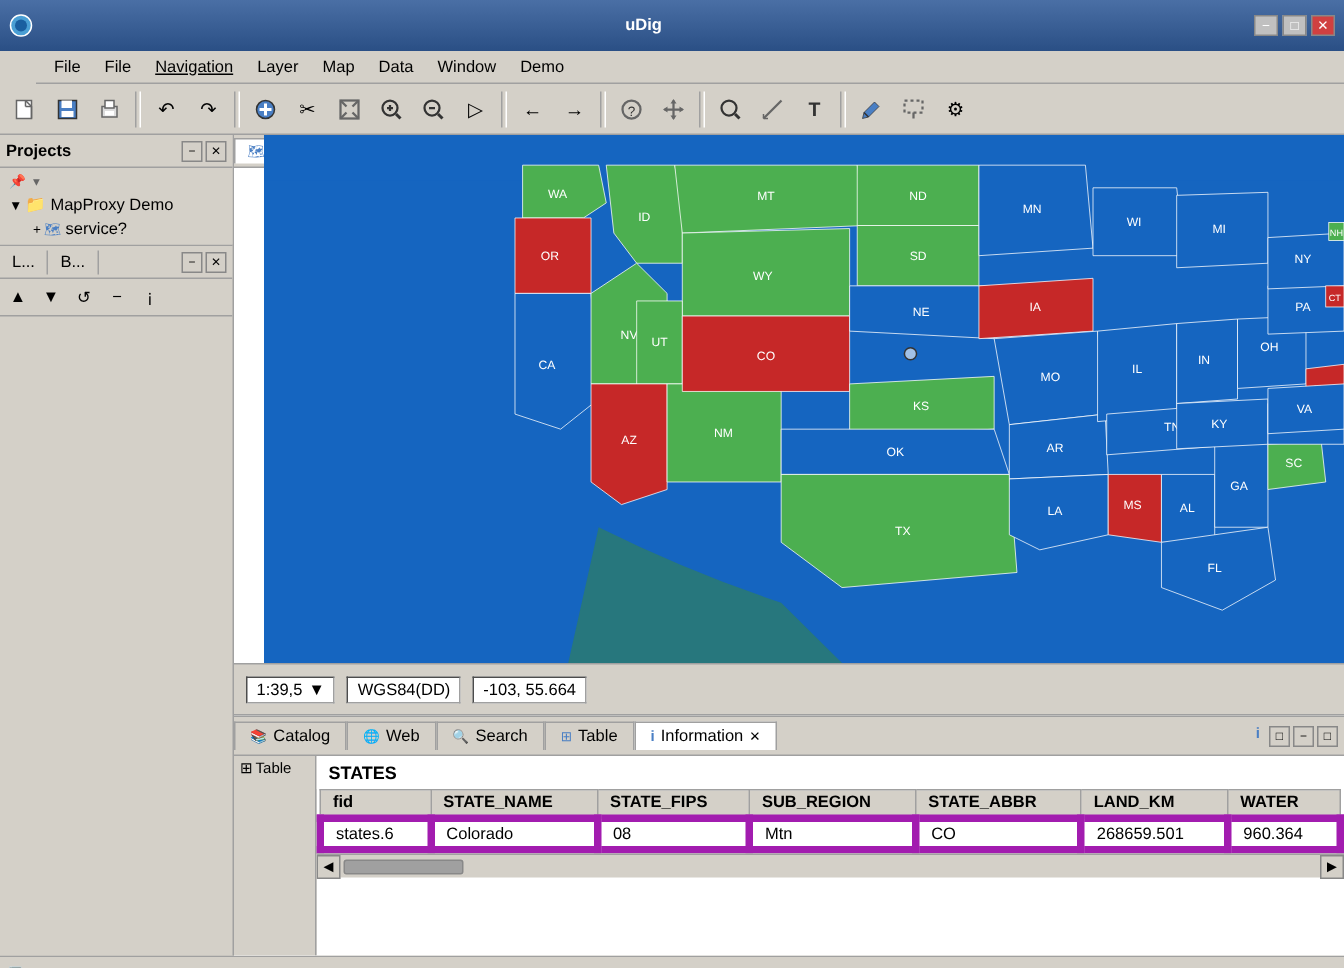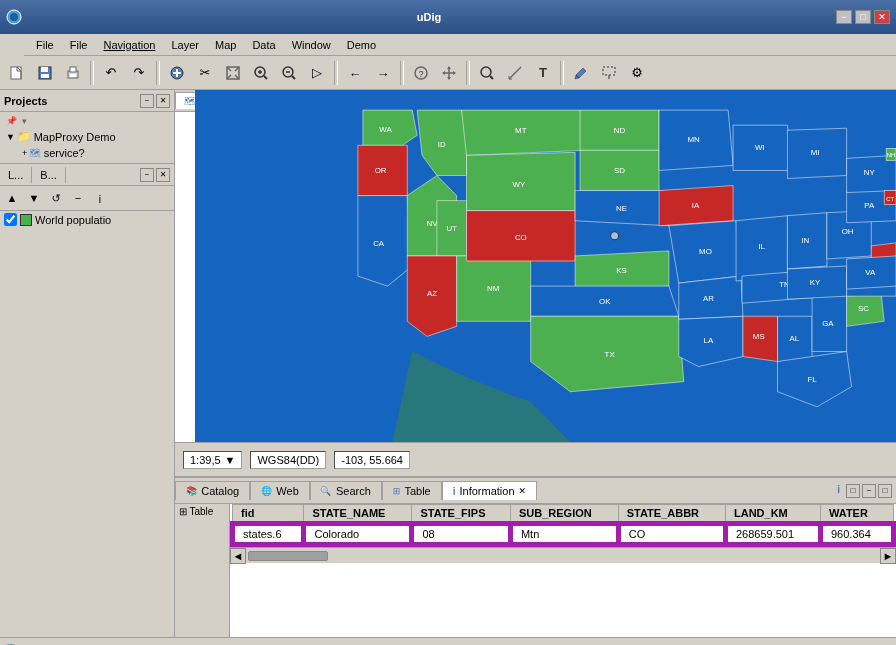--- a/index.html
+++ b/index.html
@@ -59,21 +59,21 @@
     .toolbar-separator { width: 4px; height: 24px; border-left: 1px solid #a0a0a0; border-right: 1px solid #fff; margin: 0 2px; }
 
     
     .main-layout {
       display: flex;
       height: calc(645px - 22px - 22px - 34px - 20px);
     }
 
     
     .left-panel {
-      width: 175px;
+      width: 156px;
       background: #d4d0c8;
       border-right: 1px solid #a0a0a0;
       display: flex;
       flex-direction: column;
     }
     .panel-header {
       background: #d4d0c8;
       padding: 2px 4px;
       display: flex;
       align-items: center;
@@ -494,25 +494,20 @@
           <div class="small-btn">✕</div>
         </div>
       </div>
       <div class="layers-toolbar">
         <div class="toolbar-btn" style="width:20px;height:20px;font-size:11px;">▲</div>
         <div class="toolbar-btn" style="width:20px;height:20px;font-size:11px;">▼</div>
         <div class="toolbar-btn" style="width:20px;height:20px;font-size:11px;">↺</div>
         <div class="toolbar-btn" style="width:20px;height:20px;font-size:11px;">−</div>
         <div class="toolbar-btn" style="width:20px;height:20px;font-size:11px;">ℹ</div>
       </div>
-      <div class="layer-item">
-        <input type="checkbox" class="layer-checkbox" checked="" style="">
-        <span style="width:12px;height:12px;background:#4caf50;border:1px solid #333;display:inline-block;margin-right:3px;"></span>
-        <span>World populatio</span>
-      </div>
     </div>
   </div>
 
   <div class="right-content">
 
     <div class="map-panel" style="height: calc(100% - 160px);">
       <div class="map-tab-bar">
         <div class="map-tab active">
           <span style="color:#4a7fc4;font-size:9px;">🗺</span>
           <span>service?</span>
@@ -709,20 +704,21 @@
       <div class="bottom-content">
 
         <div class="bottom-left">
           <div class="bottom-left-item">
             <span>⊞</span>
             <span>Table</span>
           </div>
         </div>
 
         <div class="bottom-right">
+          <div class="info-title">STATES</div>
           <table class="info-table">
             <thead>
               <tr>
                 <th>fid</th>
                 <th>STATE_NAME</th>
                 <th>STATE_FIPS</th>
                 <th>SUB_REGION</th>
                 <th>STATE_ABBR</th>
                 <th>LAND_KM</th>
                 <th>WATER</th>

